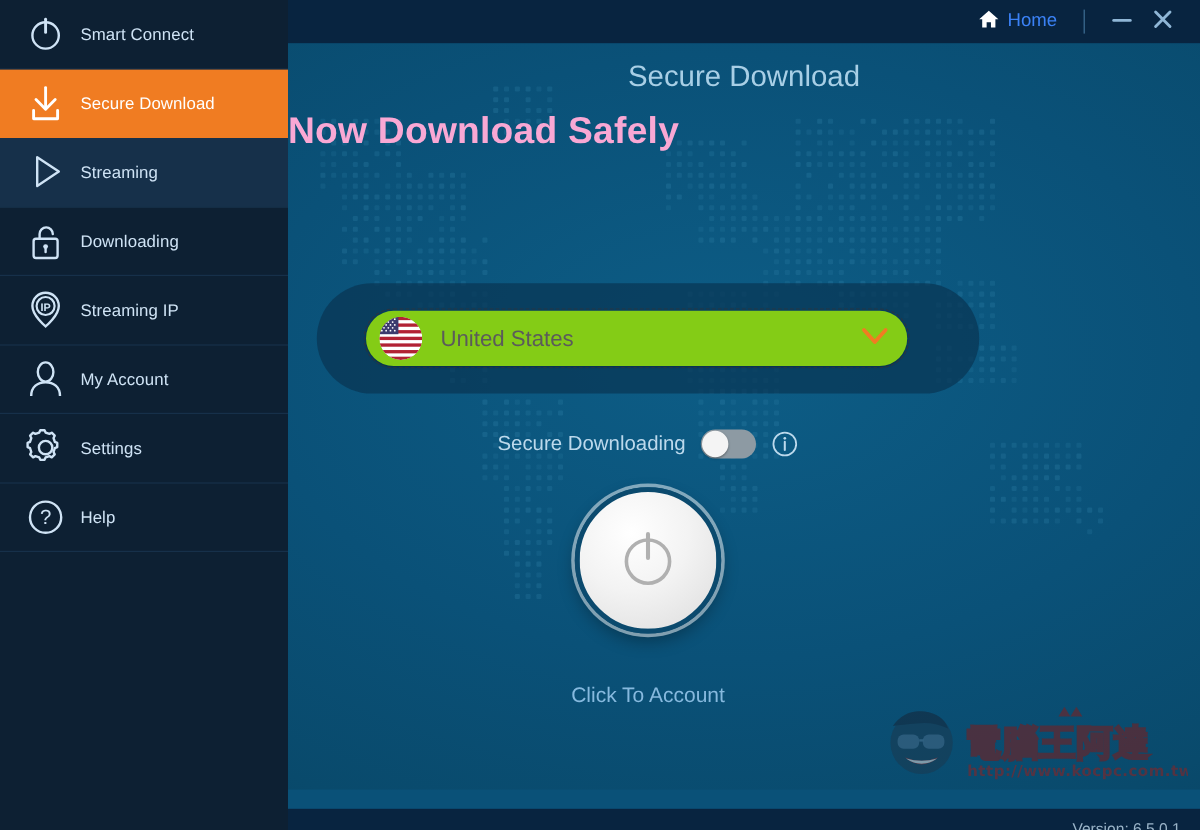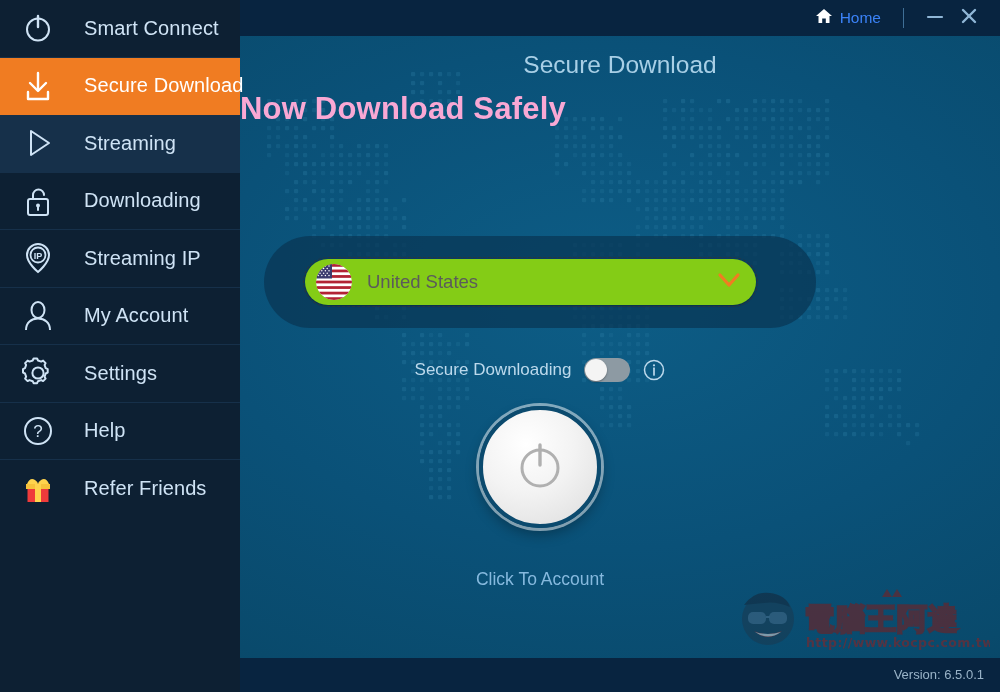--- a/index.html
+++ b/index.html
@@ -33,24 +33,24 @@
     padding-left: 14px;
     border-bottom: 1px solid #16304a;
     cursor: pointer;
   }
   .nav-item .ico {
     width: 48px; height: 40px;
     display: flex; align-items: center; justify-content: center;
     flex: 0 0 48px;
   }
   .nav-item .lbl {
-    font-size: 20px;
+    font-size: 14px;
     color: #cfe3f5;
     letter-spacing: 0.1px;
-    margin-left: 22px;
+    margin-left: 5px;
     white-space: nowrap;
   }
   .nav-item.active {
     background: #f07c22;
     border-bottom-color: #f07c22;
   }
   .nav-item.active .lbl { color: #ffffff; }
   .nav-item.hover { background: #16304a; }
   .nav-item svg { display: block; }
 
@@ -221,21 +221,21 @@
     text-align: center;
     font-size: 17.5px;
     color: #86b9de;
     cursor: pointer;
   }
 
   
   #footer {
     position: absolute;
     left: 0; right: 0; bottom: 0;
-    height: 34px;
+    height: 18px;
     background: #082440;
     z-index: 4;
     text-decoration: underline;
   }
   #version {
     position: absolute;
     right: 16px; top: 9px;
     font-size: 13px;
     color: #9ab4c8;
   }
@@ -336,34 +336,20 @@
     <div class="nav-item">
       <span class="ico">
         <svg width="34" height="34" viewBox="0 0 34 34">
           <circle cx="17" cy="17" r="13" fill="none" stroke="#cfe3f5" stroke-width="2"></circle>
           <text x="17" y="23" font-family="Liberation Sans, sans-serif" font-size="17" fill="#cfe3f5" text-anchor="middle">?</text>
         </svg>
       </span>
       <span class="lbl">Help</span>
     </div>
 
-    <div class="nav-item" style="border-bottom:none;">
-      <span class="ico">
-        <svg width="34" height="34" viewBox="0 0 34 34">
-          <path d="M6 12 q3 -7 8 -4 q3 2 3 4" fill="#ffd34d"></path>
-          <path d="M28 12 q-3 -7 -8 -4 q-3 2 -3 4" fill="#ffd34d"></path>
-          <rect x="5" y="12" width="24" height="5" fill="#f7c23b"></rect>
-          <rect x="6.5" y="17" width="21" height="13" fill="#ef3b3b"></rect>
-          <rect x="5" y="12" width="24" height="5" fill="#ef3b3b" opacity="0.0"></rect>
-          <rect x="14" y="12" width="6" height="18" fill="#ffd34d"></rect>
-          <rect x="5" y="12" width="24" height="5" fill="none" stroke="#f7c23b" stroke-width="0"></rect>
-        </svg>
-      </span>
-      <span class="lbl">Refer Friends</span>
-    </div>
 
   </nav>
 
   <section id="main">
 
     <div id="mainbg"></div>
 
     <svg id="mapdots" viewBox="0 0 760 622">
         <rect x="171" y="36" width="4.2" height="4.2" rx="1" fill="#2e7fa6" opacity="0.64"></rect>
         <rect x="180" y="36" width="4.2" height="4.2" rx="1" fill="#2e7fa6" opacity="0.48"></rect>

